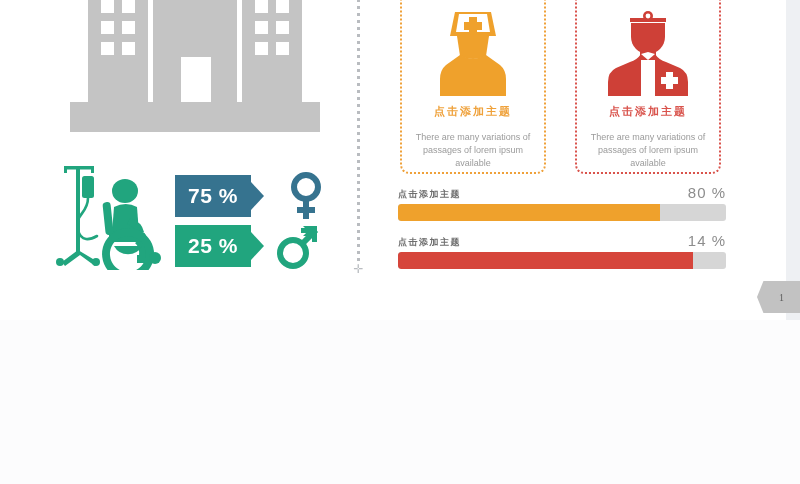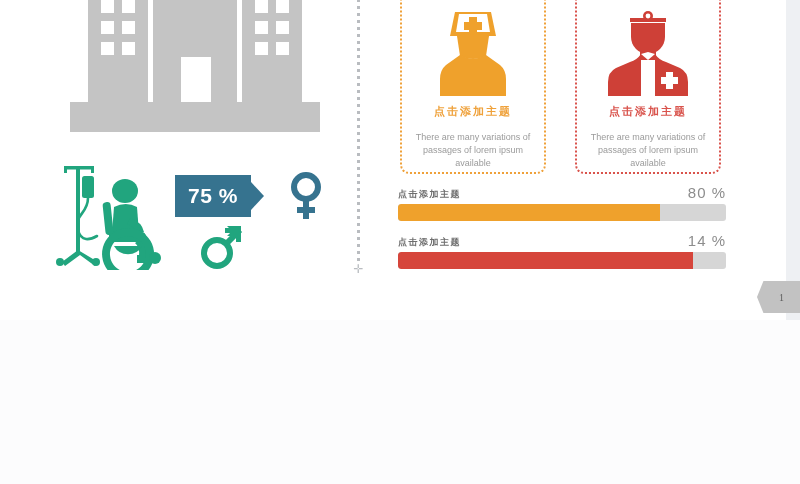--- a/index.html
+++ b/index.html
@@ -294,20 +294,23 @@
           <g fill="none" stroke="#36738F" stroke-width="6">
             <circle cx="23" cy="15" r="12"></circle>
             <line x1="23" y1="27" x2="23" y2="47"></line>
             <line x1="14" y1="38" x2="32" y2="38"></line>
           </g>
         </svg>
       </span>
     </div>
 
     <div class="stat-row" id="stat-male">
+      <div class="stat-chip" style="background:#21A57E;color:#21A57E">
+        <span style="color:#fff">25 %</span>
+      </div>
       <span class="stat-icon">
         <svg viewBox="0 0 46 48" width="46" height="48" aria-hidden="true">
           <g fill="none" stroke="#21A57E" stroke-width="6">
             <circle cx="18" cy="31" r="13"></circle>
             <line x1="28" y1="21" x2="41" y2="8"></line>
           </g>
           <path d="M42,4 h-14 l5,5 -5,5 h14 z" fill="#21A57E"></path>
           <path d="M42,4 v16 h-5 v-16 z" fill="#21A57E"></path>
           <path d="M26,6 h16 v5 h-16 z" fill="#21A57E"></path>
         </svg>

